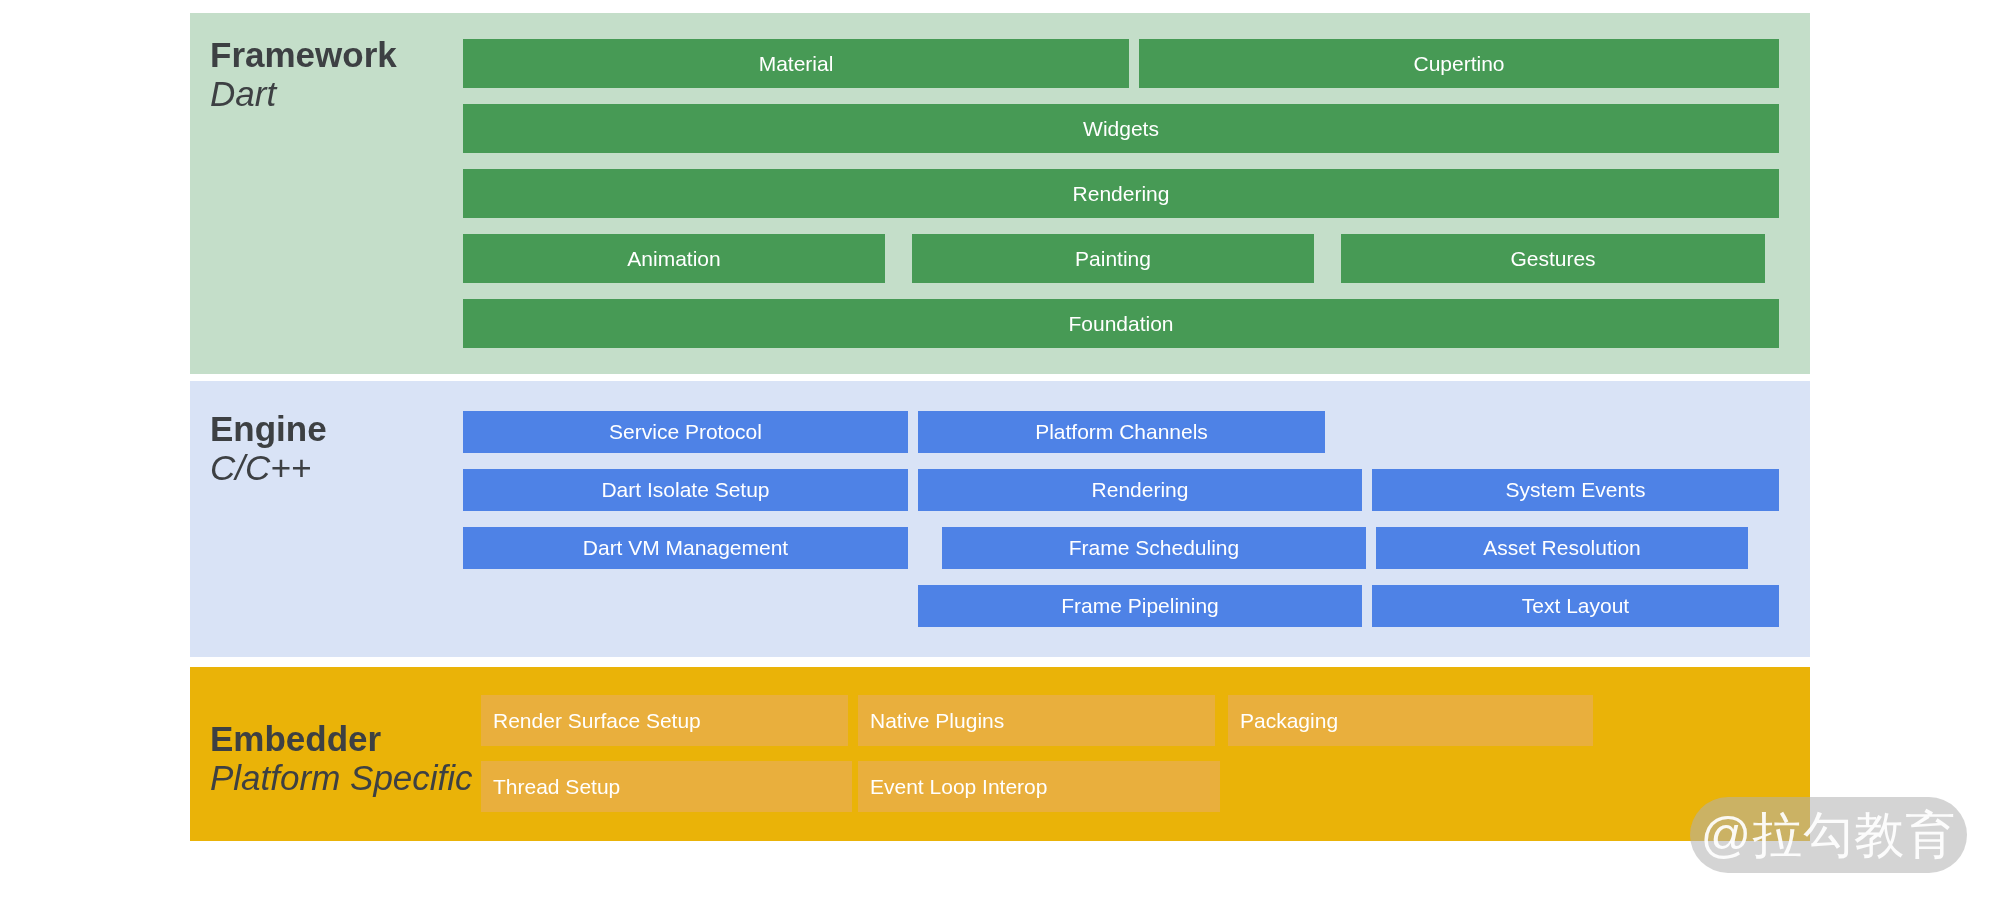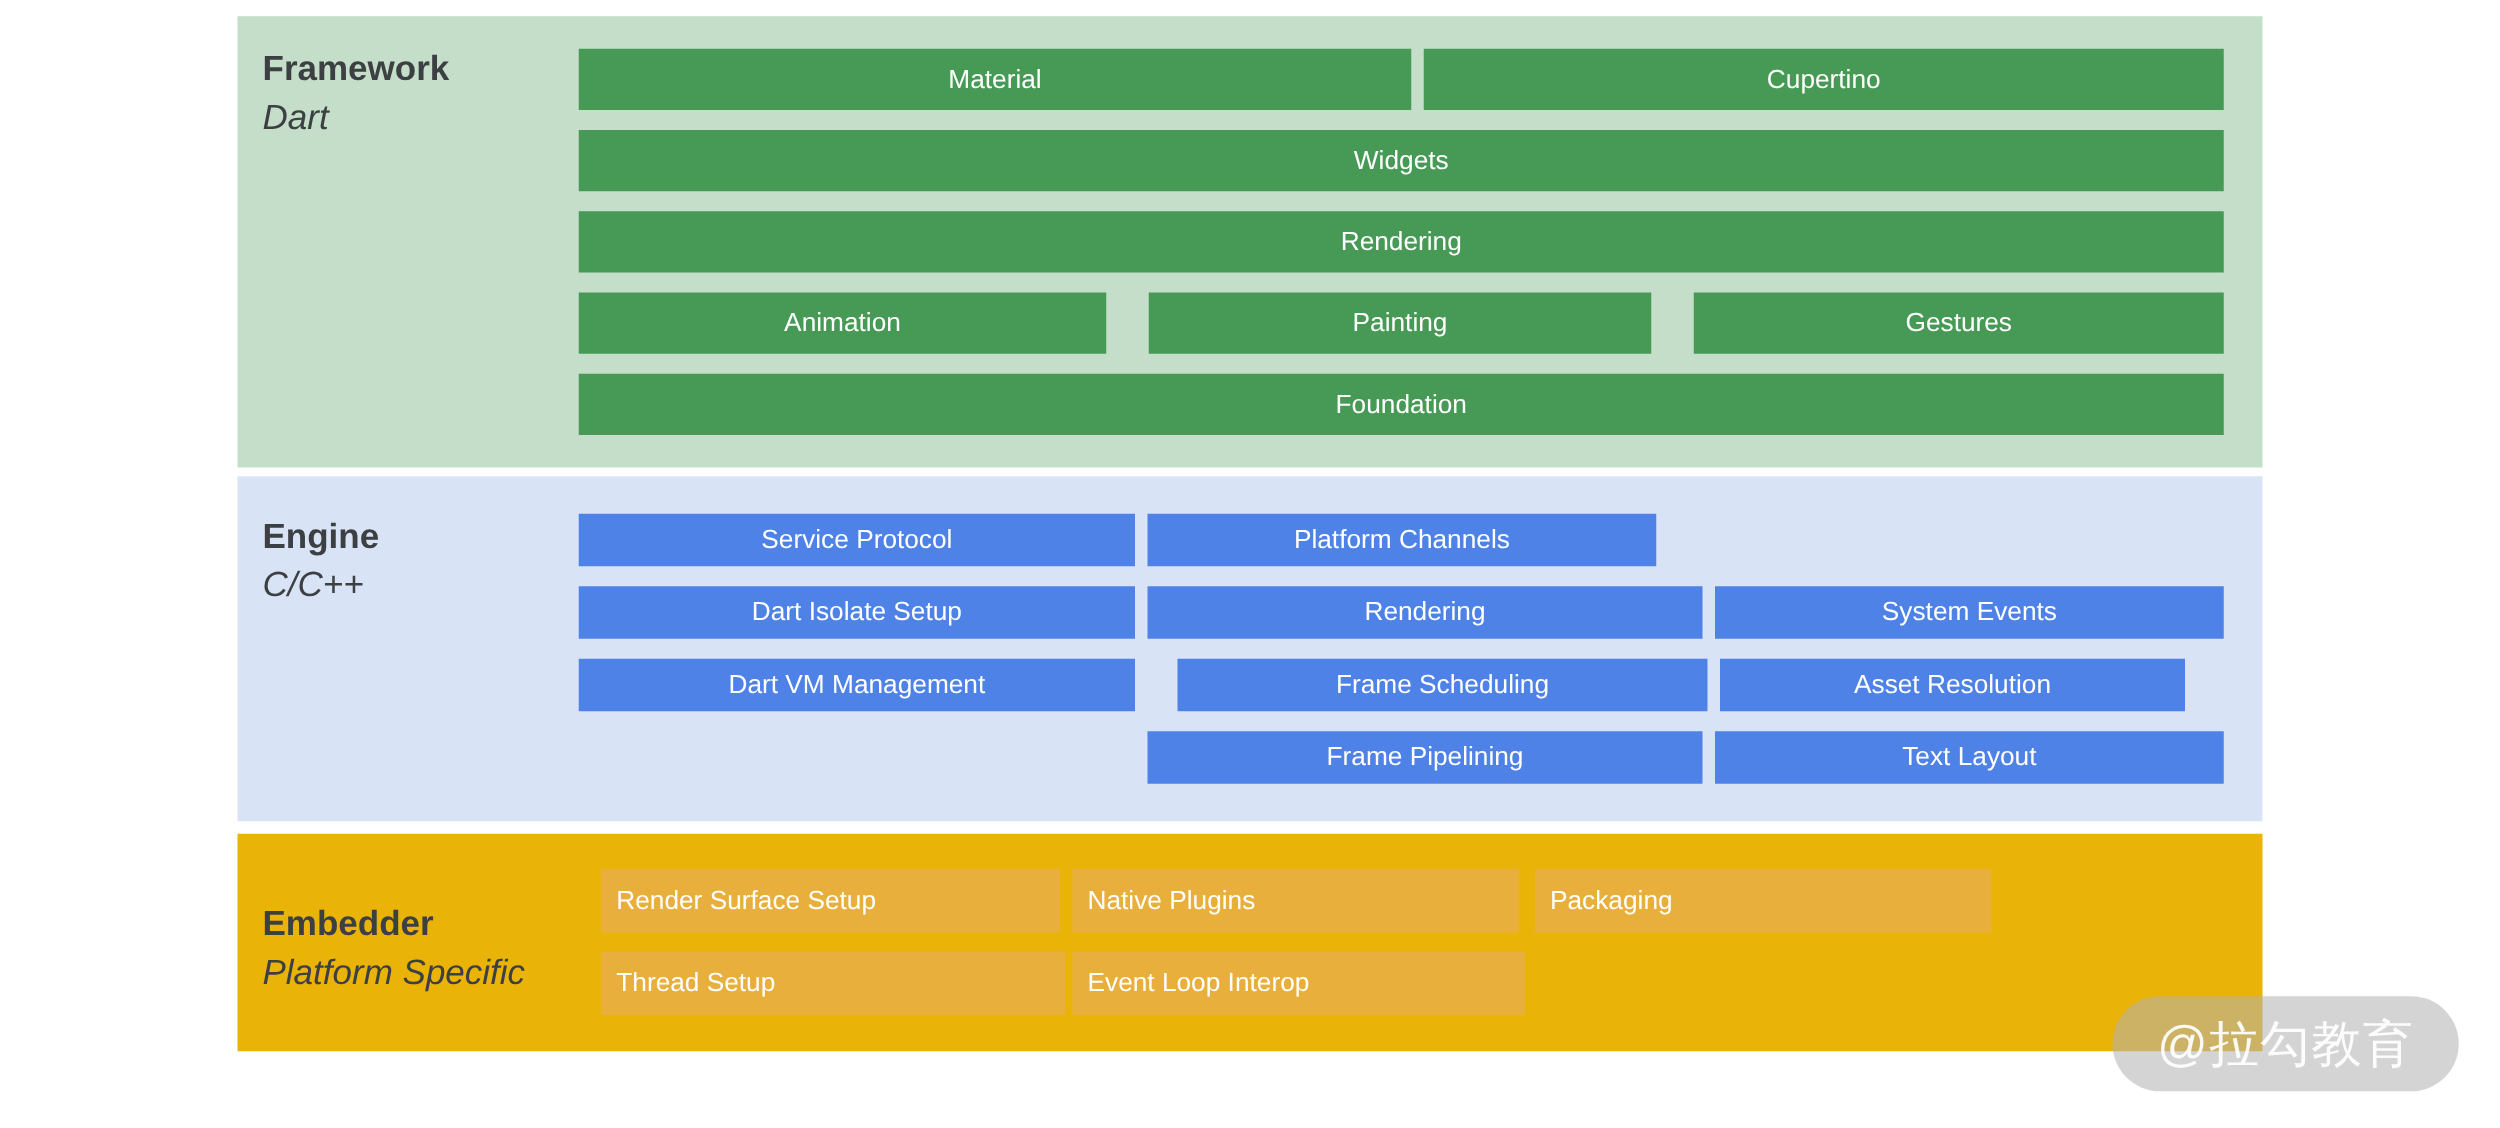--- a/index.html
+++ b/index.html
@@ -5,21 +5,21 @@
   * { margin:0; padding:0; box-sizing:border-box; }
   html,body { width:2000px; height:902px; background:#ffffff; overflow:hidden;
               font-family:"Liberation Sans", sans-serif; }
   .diagram { position:absolute; left:190px; top:13px; width:1620px; }
 
   .panel { position:relative; width:1620px; }
   .panel-framework { height:361px; background:#c4dec9; margin-bottom:7px; }
   .panel-engine    { height:276px; background:#d9e3f6; margin-bottom:10px; }
   .panel-embedder  { height:174px; background:#eab308; }
 
-  .layer-label { position:absolute; left:20px; color:#3d4043; font-size:28px; line-height:39px; }
+  .layer-label { position:absolute; left:20px; color:#3d4043; font-size:35px; line-height:39px; }
   .layer-label .name { font-weight:bold; display:block; }
   .layer-label .lang { font-style:italic; display:block; }
   .panel-framework .layer-label { top:22px; }
   .panel-engine    .layer-label { top:28px; }
   .panel-embedder  .layer-label { top:52px; }
 
   .bars { position:absolute; left:273px; width:1316px; display:flex; flex-direction:column; }
   .panel-framework .bars { top:26px; gap:16px; }
   .panel-engine    .bars { top:30px; gap:16px; }
   .panel-embedder  .bars { top:28px; gap:15px; padding-left:18px; }
@@ -29,21 +29,21 @@
          color:#ffffff; font-size:21px; white-space:nowrap; }
   .panel-framework .bar { background:#479a55; height:49px; flex:1 1 auto; }
   .panel-engine    .bar { background:#4e82e6; height:42px; }
   .panel-embedder  .bar { background:#e9af3d; height:51px;
                           justify-content:flex-start; padding-left:12px; }
   .spacer { background:transparent !important; }
 
   .watermark { position:absolute; left:1690px; top:797px; width:277px; height:76px;
                background:rgba(176,176,176,0.55); border-radius:38px;
                display:flex; align-items:center; justify-content:center;
-               color:rgba(255,255,255,0.92); font-size:40px; letter-spacing:1px; z-index:5; }
+               color:rgba(255,255,255,0.92); font-size:50px; letter-spacing:1px; z-index:5; }
 </style>
 </head>
 <body>
 
 <div class="diagram">
 
   <div class="panel panel-framework">
     <div class="layer-label">
       <span class="name">Framework</span>
       <span class="lang">Dart</span>
@@ -52,21 +52,21 @@
       <div class="row">
         <div class="bar" style="width:666px;flex:0 0 auto;">Material</div>
         <div class="bar" style="width:640px;flex:0 0 auto;">Cupertino</div>
       </div>
       <div class="row">
         <div class="bar">Widgets</div>
       </div>
       <div class="row">
         <div class="bar">Rendering</div>
       </div>
-      <div class="row" style="gap:27px;justify-content:space-between;">
+      <div class="row" style="gap:27px;">
         <div class="bar" style="width:422px;flex:0 0 auto;">Animation</div>
         <div class="bar" style="width:402px;flex:0 0 auto;">Painting</div>
         <div class="bar" style="width:424px;flex:0 0 auto;">Gestures</div>
       </div>
       <div class="row">
         <div class="bar">Foundation</div>
       </div>
     </div>
   </div>
 

